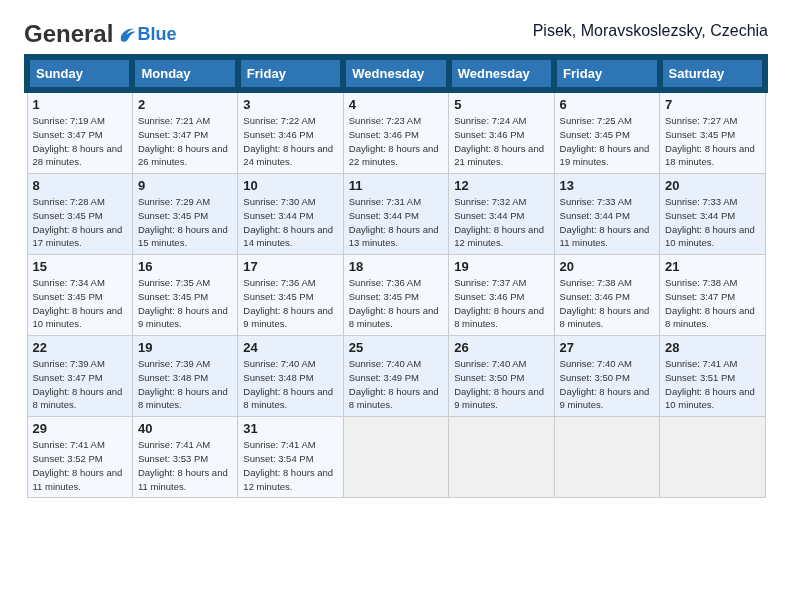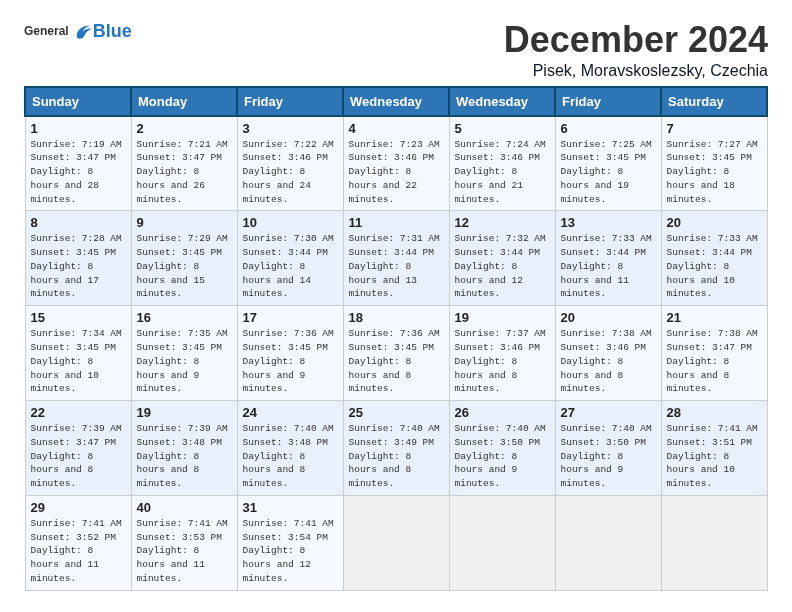--- a/index.html
+++ b/index.html
@@ -15,21 +15,21 @@
       justify-content: space-between;
       align-items: flex-start;
       margin-bottom: 6px;
     }
     .logo {
       display: flex;
       align-items: center;
       gap: 0px;
     }
     .logo-text-general {
-      font-size: 12px;
+      font-size: 24px;
       font-weight: bold;
       color: #333;
     }
     .logo-text-blue {
       font-size: 18px;
       font-weight: bold;
       color: #2176c7;
       text-align: center;
     }
     .logo-icon {
@@ -56,21 +56,21 @@
       border-collapse: collapse;
       table-layout: fixed;
     }
     thead tr th {
       background-color: #2e75b6;
       color: #fff;
       font-size: 13px;
       font-weight: bold;
       text-align: left;
       padding: 6px 6px;
-      border: 2px solid #0c4a6e;
+      border: 6px solid #0c4a6e;
     }
     tbody tr td {
       vertical-align: top;
       border: 1px solid #ccc;
       padding: 4px 5px;
       font-size: 10px;
       color: #333;
       height: 78px;
       background: #fff;
     }
@@ -84,40 +84,38 @@
       font-size: 13px;
       font-weight: bold;
       color: #222;
       display: block;
       margin-bottom: 2px;
     }
     .day-info {
       font-size: 9.5px;
       color: #333;
       line-height: 1.45;
-      font-family: Liberation Mono, monospace;
     }
     .empty-cell {
       background: #f0f0f0 !important;
     }
   </style>
 </head>
 <body>
 
 <div class="header-section">
   <div class="logo">
     <span class="logo-text-general">General</span>
     <svg class="logo-icon" viewBox="0 0 30 30" xmlns="http://www.w3.org/2000/svg">
       <path d="M 8 18 Q 14 6 26 8 Q 18 10 16 16 Q 22 10 28 12 Q 20 16 18 22 Q 14 28 8 24 Z" fill="#2176c7"></path>
     </svg>
     <br>
     <span class="logo-text-blue">Blue</span>
   </div>
   <div class="title-section">
-    <div class="month-title">December 2024</div>
     <div class="location-subtitle">Pisek, Moravskoslezsky, Czechia</div>
   </div>
 </div>
 
 <table>
   <thead>
     <tr>
       <th>Sunday</th>
       <th>Monday</th>
       <th>Friday</th>

